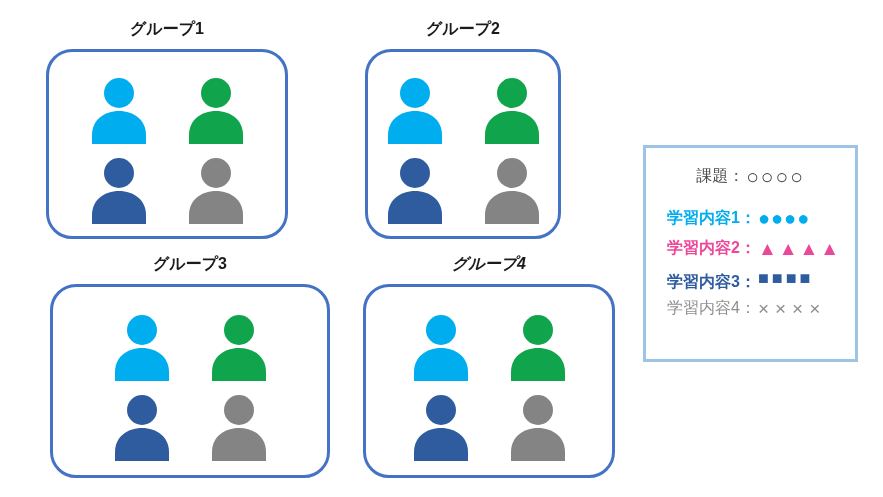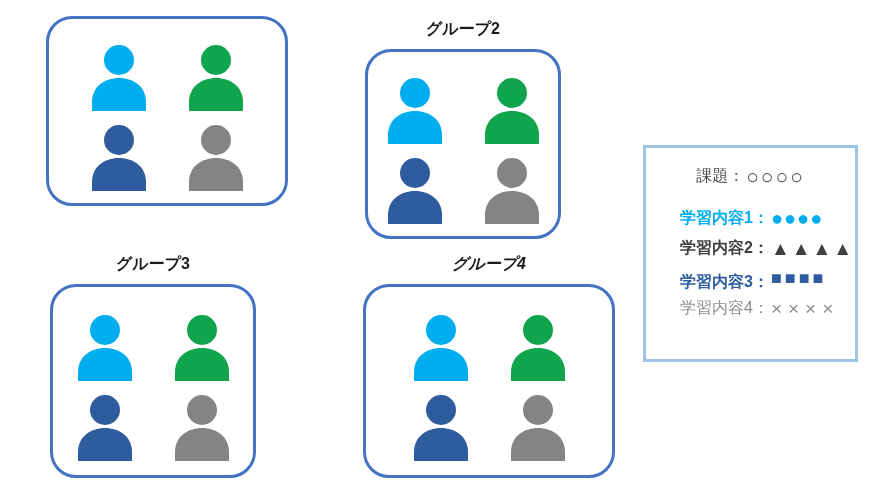--- a/index.html
+++ b/index.html
@@ -1,46 +1,47 @@
 <!DOCTYPE html>
 <html><head>
 <meta charset="utf-8">
 <style>
   html,body{margin:0;padding:0;background:#fff;font-family:"Liberation Sans",sans-serif;}
   .canvas{position:relative;width:883px;height:497px;background:#fff;overflow:hidden;}
   .group{position:absolute;}
   .g1{left:46px;top:16px;width:242px;}
   .g2{left:365px;top:16px;width:196px;}
-  .g3{left:50px;top:251px;width:206px;}
+  .g3{left:50px;top:251px;width:280px;}
   .g4{left:363px;top:251px;width:252px;font-style:italic;}
   .group-title{height:33px;line-height:26px;text-align:center;font-size:16px;font-weight:600;color:#1b1b1b;}
   .group-box{box-sizing:border-box;border:3px solid #4472C4;border-radius:26px;background:#fff;}
   .g1 .group-box,.g2 .group-box{height:190px;}
   .g3 .group-box,.g4 .group-box{height:194px;}
   .members{box-sizing:border-box;height:100%;display:grid;grid-template-columns:58px 58px;grid-template-rows:66px 66px;column-gap:39px;row-gap:14px;justify-content:center;align-content:center;padding-top:14px;}
   .person{display:block;width:58px;height:66px;}
   .legend{position:absolute;left:643px;top:145px;width:215px;height:217px;box-sizing:border-box;border:3px solid #9DC3E6;background:#fff;}
   .legend-task{margin-top:28px;display:flex;justify-content:center;align-items:center;}
   .task-label{font-size:16px;}
   .task-sym{font-size:21px;line-height:1;letter-spacing:2px;margin-left:2px;}
   .legend-rows{margin-top:16px;}
-  .legend-row{display:flex;align-items:center;height:30px;padding-left:34px;}
+  .legend-row{display:flex;align-items:center;height:30px;padding-left:21px;}
   .row-label{font-size:16px;}
   .sym{line-height:1;margin-left:2px;}
   .sym-circles{font-size:20px;letter-spacing:1px;}
   .sym-triangles{font-size:19px;letter-spacing:2px;}
   .sym-squares{font-size:18px;letter-spacing:3px;}
   .sym-crosses{font-size:19px;letter-spacing:6px;}
 </style>
 </head>
 <body>
 
 <div class="canvas">
 
   <div class="group g1">
+    <div class="group-title">グループ1</div>
     <div class="group-box" style="border-color: rgb(68, 114, 196);">
       <div class="members">
         <svg class="person" viewBox="0 0 58 66">
             <g fill="#00AEEF">
               <circle cx="29" cy="15" r="15"></circle>
               <path d="M2 66 L2 57 C2 42 14 33 29 33 C44 33 56 42 56 57 L56 66 Z"></path>
             </g>
           </svg>
         <svg class="person" viewBox="0 0 58 66">
             <g fill="#10A44D">
@@ -163,21 +164,21 @@
   <div class="legend" style="border-color: rgb(157, 195, 230);">
     <div class="legend-task" style="color: rgb(74, 74, 74); margin-top: 18px;">
       <span class="task-label">課題：</span>
       <span class="task-sym">○○○○</span>
     </div>
     <div class="legend-rows">
       <div class="legend-row" style="color: rgb(0, 174, 239);">
         <span class="row-label" style="font-weight: 700;">学習内容1：</span>
         <span class="sym sym-circles">●●●●</span>
       </div>
-      <div class="legend-row" style="color: #404040;">
+      <div class="legend-row" style="color: #ec4899;">
         <span class="row-label" style="font-weight: 700;">学習内容2：</span>
         <span class="sym sym-triangles">▲▲▲▲</span>
       </div>
       <div class="legend-row" style="color: rgb(46, 92, 158);">
         <span class="row-label" style="font-weight: 700; margin-top: 9px;">学習内容3：</span>
         <span class="sym sym-squares">■■■■</span>
       </div>
       <div class="legend-row" style="color: rgb(143, 143, 143);">
         <span class="row-label" style="font-weight: 400; text-align: center;">学習内容4：</span>
         <span class="sym sym-crosses">××××</span>

